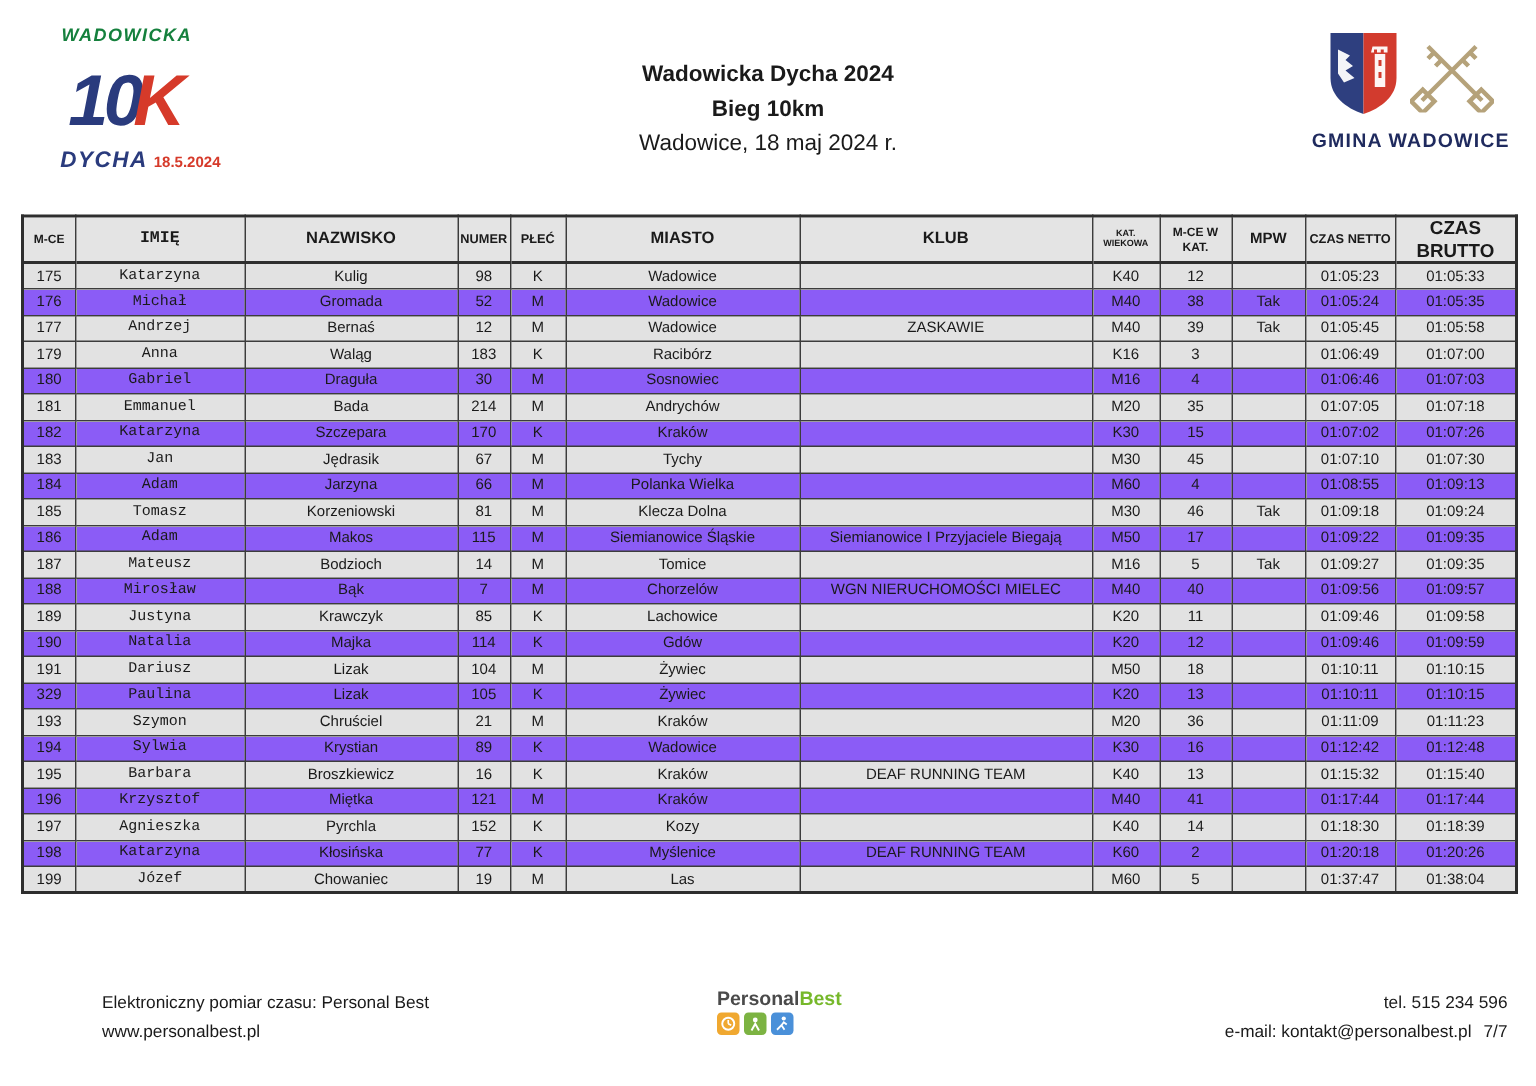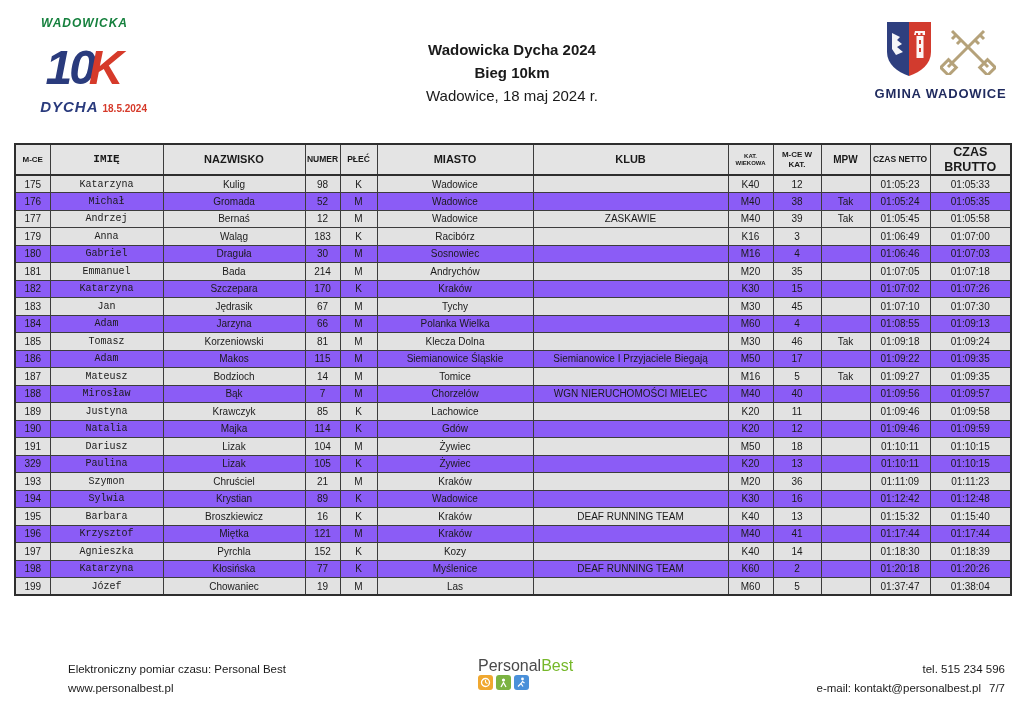--- a/index.html
+++ b/index.html
@@ -44,21 +44,21 @@
   .c8 { width: 48px; }  .c9 { width: 49px; }  .c10 { width: 60px; } .c11 { width: 81px; }
 
   .h0 { font-size: 8px; }   .h1 { font-size: 11px; }  .h2 { font-size: 11px; }
   .h3 { font-size: 8.5px; } .h4 { font-size: 8.5px; } .h5 { font-size: 11px; }
   .h6 { font-size: 11px; }  .h7 { font-size: 6px; }   .h8 { font-size: 8px; }
   .h9 { font-size: 10px; }   .h10 { font-size: 8.5px; }.h11 { font-size: 12.5px; }
 
   
   .footer-left { position: absolute; left: 20px; top: 660px; font-size: 11.5px; line-height: 19px; margin-left: 48px; }
   .footer-logo { position: absolute; left: 478px; top: 660px; width: 90px; text-align: left; }
-  .footer-logo .wordmark { font-size: 16px; font-weight: normal; line-height: 12px; }
+  .footer-logo .wordmark { font-size: 13px; font-weight: bold; line-height: 12px; }
   .footer-logo .wordmark .p1 { color: #4a4a4a; }
   .footer-logo .wordmark .p2 { color: #76b82a; }
   .footer-logo .appicons { display: flex; gap: 3px; margin-top: 3px; }
   .footer-logo .appicons .ic { width: 15px; height: 15px; border-radius: 3px; display: flex; align-items: center; justify-content: center; }
   .ic-clock { background: #f0a830; }
   .ic-finish { background: #7cb342; }
   .ic-run { background: #4a90d9; }
   .footer-right { position: absolute; right: 19px; top: 660px; font-size: 11.5px; line-height: 19px; text-align: right; }
   .footer-right .pageno { margin-left: 8px; }
 </style>

